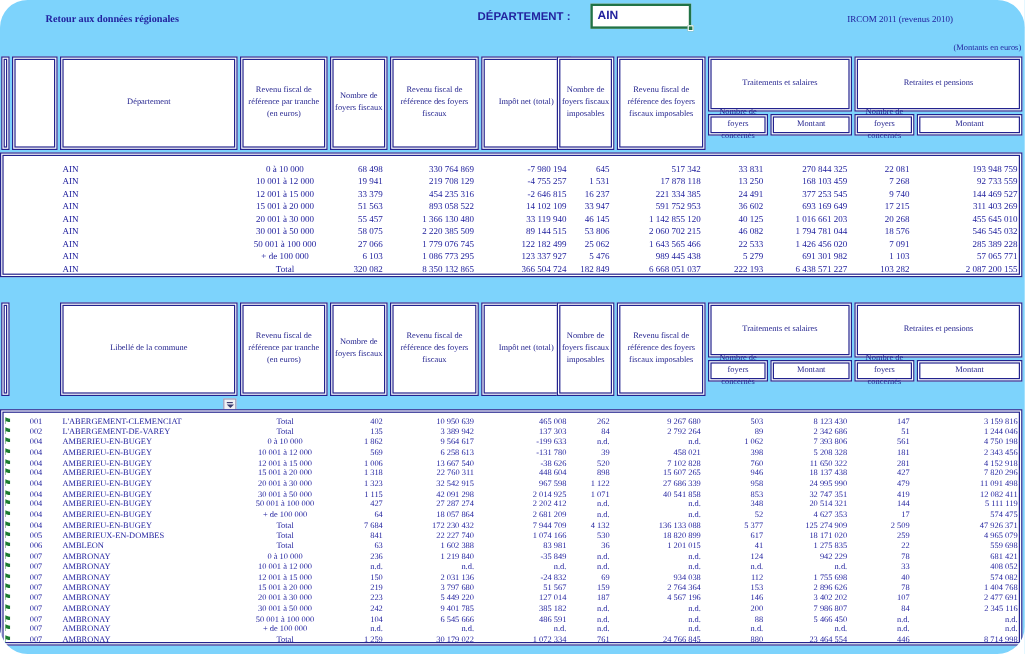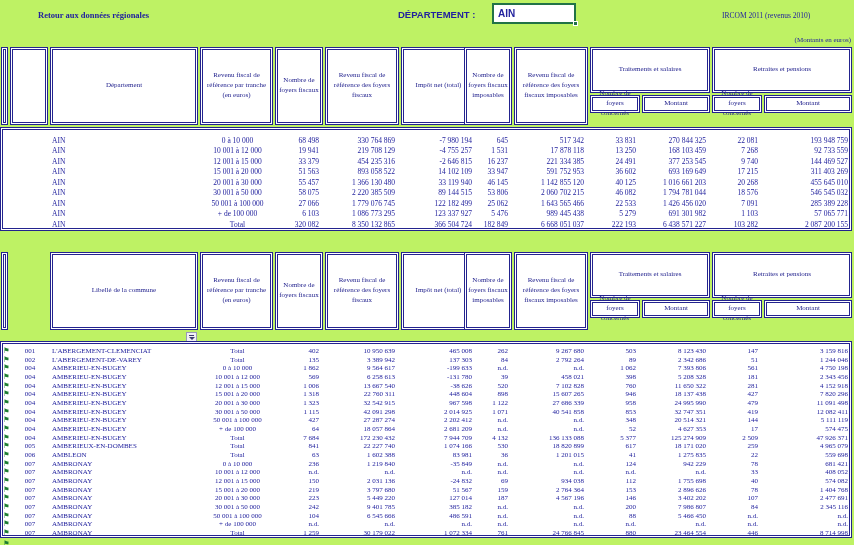--- a/index.html
+++ b/index.html
@@ -3,28 +3,28 @@
 <meta charset="utf-8">
 <style>
   :root{
     --navy:#22229E;
     --bord:#23238E;
     --green:#217346;
     --flag:#1E7D32;
   }
   *{margin:0;padding:0;box-sizing:border-box;}
   body{background:#fff;font-family:"Liberation Serif", serif;}
-  #screen{position:relative;width:854px;height:545px;background:#bef264;overflow:hidden;color:var(--navy);}
+  #screen{position:relative;width:854px;height:545px;background:#7dd3fc;overflow:hidden;color:var(--navy);border-radius:23px;}
 
   
   .back-link{position:absolute;left:38px;top:10px;font-size:8.5px;font-weight:bold;color:var(--navy);cursor:pointer;}
   .dept-label{position:absolute;left:398px;top:9px;font-size:9.5px;font-weight:bold;color:var(--navy);font-family:"Liberation Sans",sans-serif;}
   .dept-box{position:absolute;left:492px;top:3px;width:84px;height:21px;border:2px solid var(--green);background:#fff;font-size:10px;font-weight:bold;color:var(--navy);line-height:17px;padding-left:4px;font-family:"Liberation Sans",sans-serif;}
   .fill-handle{position:absolute;right:-4px;bottom:-4px;width:5px;height:5px;background:var(--green);border:1px solid #fff;}
-  .ircom-title{position:absolute;left:698px;top:11px;font-size:7.5px;color:var(--navy);padding-left:24px;}
+  .ircom-title{position:absolute;left:682px;top:11px;font-size:7.5px;color:var(--navy);padding-left:24px;}
   .units-note{position:absolute;left:700px;top:36px;width:151px;text-align:right;font-size:7px;color:var(--navy);}
 
   
   .cell{position:absolute;top:0;height:100%;white-space:nowrap;}
   .c0{left:1px;width:7px}
   .c1{left:10px;width:38px}
   .c2{left:50px;width:148px}
   .c3{left:200px;width:73px}
   .c4{left:275px;width:48px}
   .c5{left:325px;width:74px}

